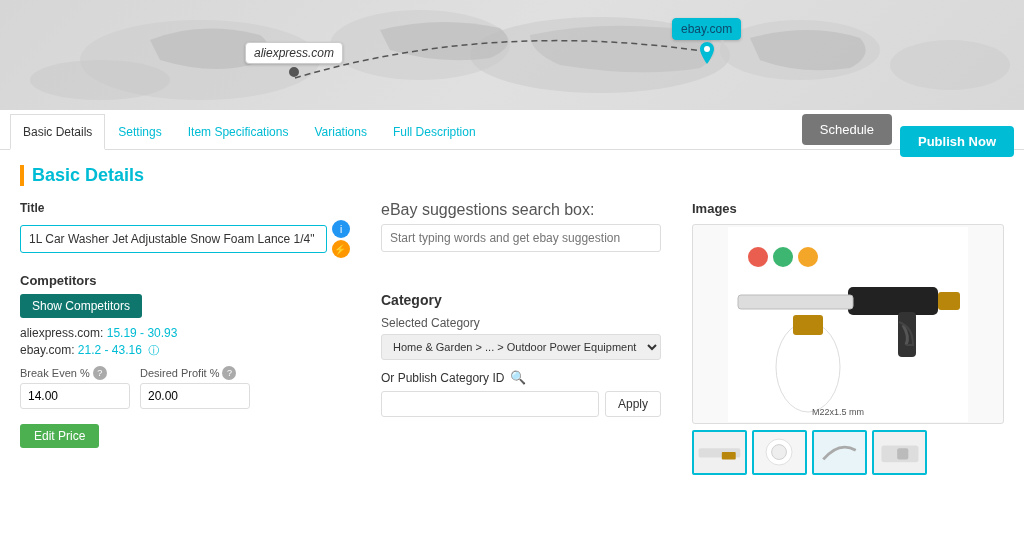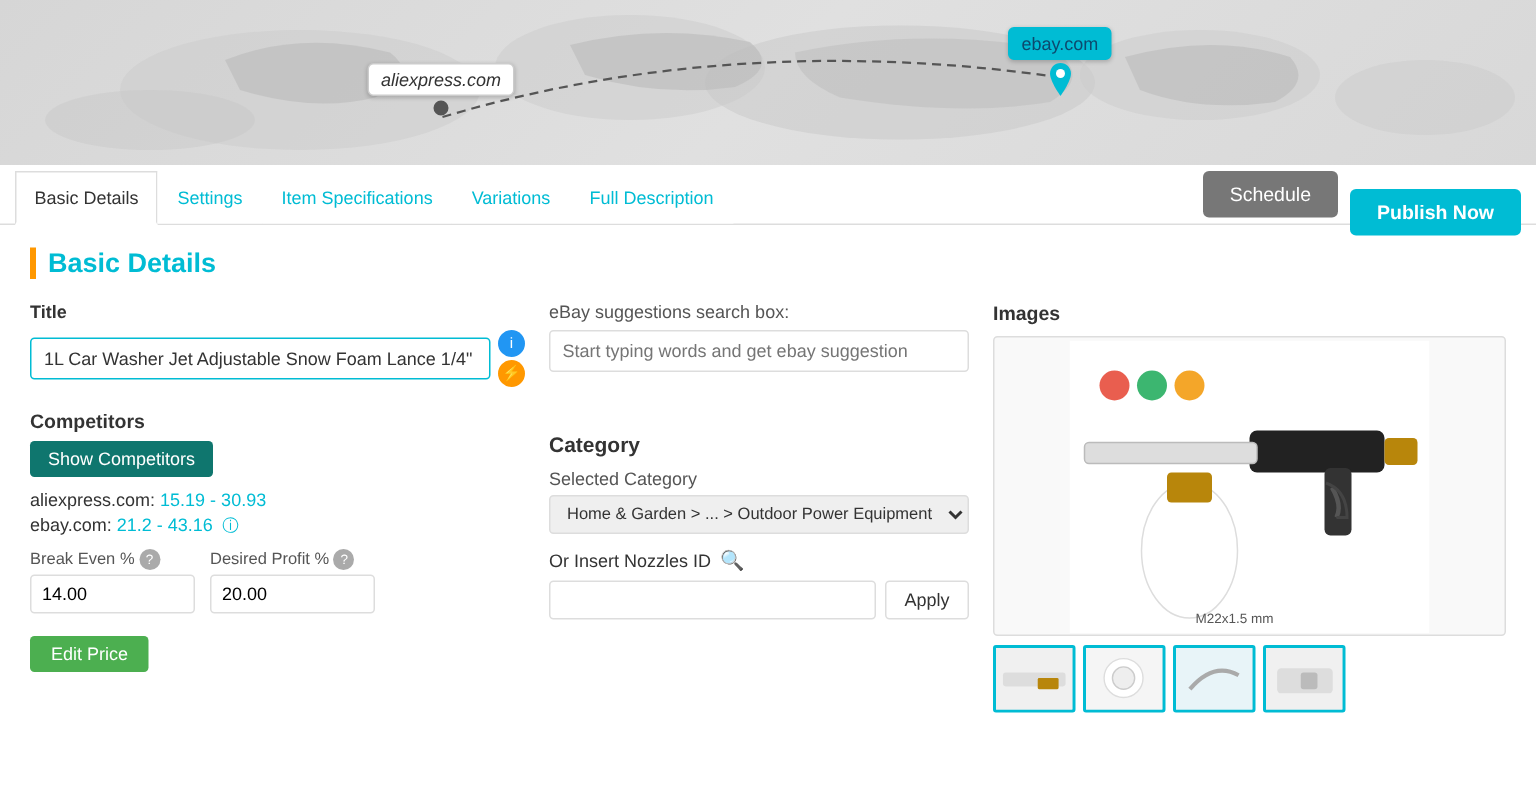--- a/index.html
+++ b/index.html
@@ -124,21 +124,21 @@
       color: #00bcd4;
       border-left: 4px solid #ff9800;
       padding-left: 8px;
       margin-bottom: 15px;
       display: flex;
       align-items: center;
     }
 
     .main-layout {
       display: flex;
-      gap: 16px;
+      gap: 31px;
     }
     .left-col {
       flex: 0 0 330px;
     }
     .mid-col {
       flex: 0 0 280px;
     }
     .right-col {
       flex: 1;
     }
@@ -254,21 +254,21 @@
       border: none;
       padding: 5px 14px;
       border-radius: 3px;
       cursor: pointer;
       font-size: 12px;
       margin-top: 5px;
     }
 
     
     .ebay-search-label {
-      font-size: 12px;
+      font-size: 16px;
       color: #555;
       margin-bottom: 5px;
       margin-top: 0;
     }
     .ebay-search-input {
       width: 100%;
       padding: 6px 8px;
       border: 1px solid #ddd;
       border-radius: 3px;
       font-size: 12px;
@@ -485,21 +485,21 @@
       <div class="ebay-search-label">eBay suggestions search box:</div>
       <input class="ebay-search-input" type="text" placeholder="Start typing words and get ebay suggestion" style="">
 
       <div class="category-section">
         <div class="category-title">Category</div>
         <div class="selected-cat-label">Selected Category</div>
         <select class="category-select">
           <option>Home &amp; Garden &gt; ... &gt; Outdoor Power Equipment &gt; Pressure Washe</option>
         </select>
         <div class="or-insert-row">
-          <span>Or Insert Nozzles ID</span>
+          <span>Or Publish Category ID</span>
           <span class="search-icon-inline">🔍</span>
         </div>
         <div class="cat-id-row">
           <input class="cat-id-input" type="text" value="" style="">
           <button class="btn-apply">Apply</button>
         </div>
       </div>
     </div>
 
     <div class="right-col">

